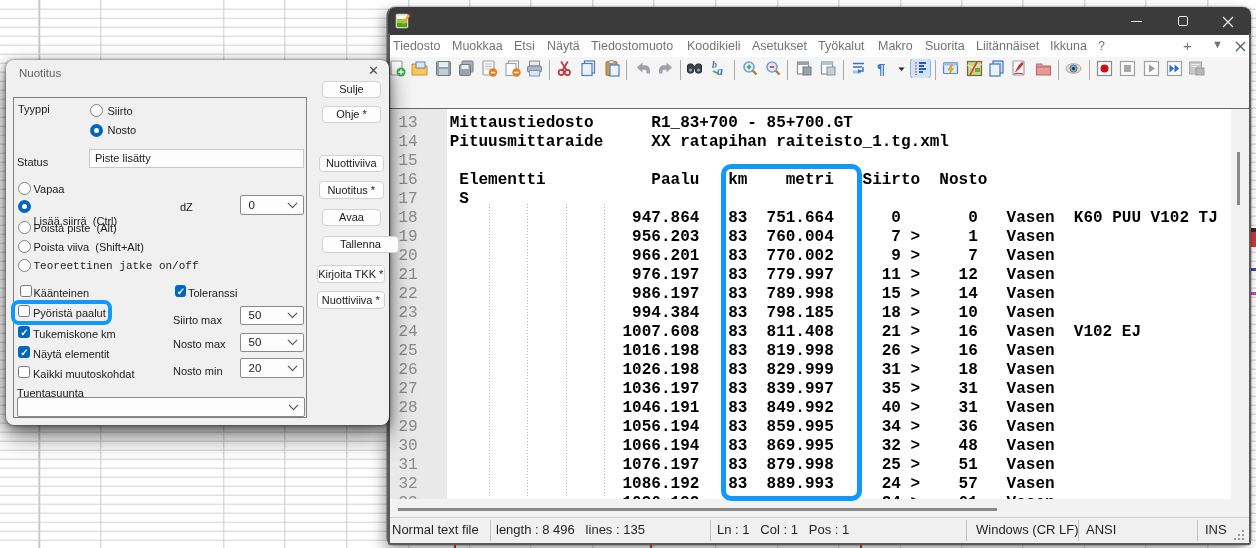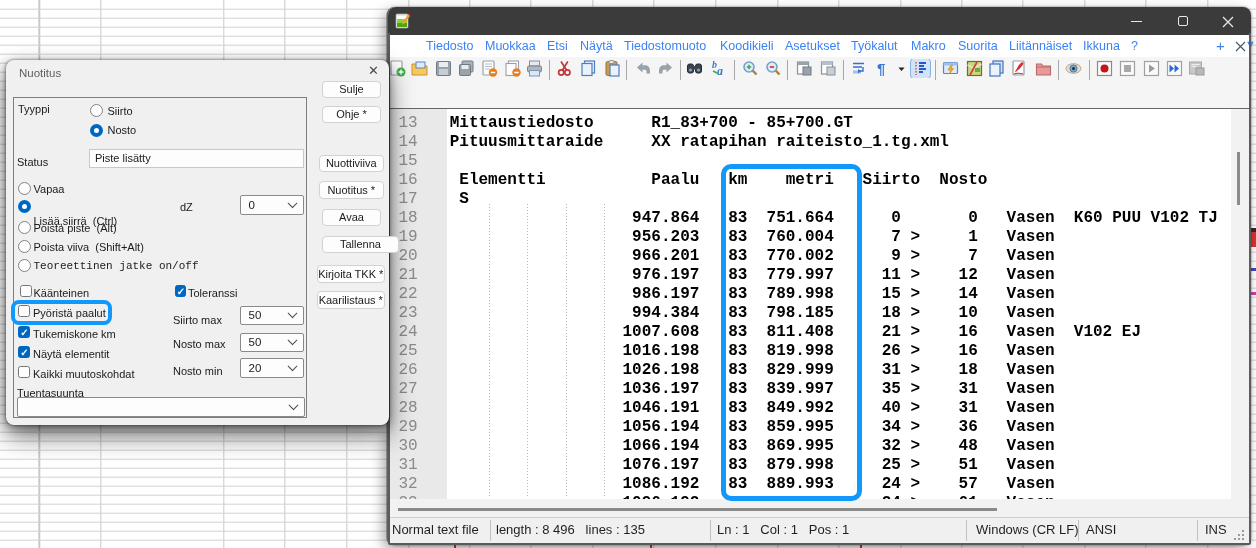--- a/index.html
+++ b/index.html
@@ -12,21 +12,21 @@
     repeating-linear-gradient(to right, transparent 0, transparent 60.5px, #c9c9c9 60.5px, #c9c9c9 61.5px);
   background-position: 0 0.7px, -21.7px 0;
 }
 .abs { position:absolute; }
 
 #npp { position:absolute; left:388px; top:7px; width:863px; height:538px; background:#f5f5f5;
   border-radius:8px 8px 7px 7px; box-shadow: -1.5px 0 0 rgba(85,85,85,0.85), -4px 5px 14px rgba(0,0,0,0.38), 0 0 2px rgba(60,60,60,0.8); }
 #titlebar { position:absolute; left:0; top:0; width:863px; height:28px; background:#3b3b3b; border-radius:8px 8px 0 0; }
 #titletext { position:absolute; left:27px; top:7px; font-size:12px; color:#f2f2f2; white-space:pre; letter-spacing:0px;}
 #menubar { position:absolute; left:0; top:28px; width:863px; height:22px; background:#ffffff; }
-.mi { position:absolute; top:4px; font-size:12.5px; color:#3b82f6; white-space:pre;margin-left:33px; }
+.mi { position:absolute; top:4px; font-size:12.5px; color:#737373; white-space:pre; }
 #toolbar { position:absolute; left:0; top:50px; width:863px; height:27px; background:#f5f5f5; }
 .tsep { position:absolute; top:3px; width:1px; height:20px; background:#a8a8a8; }
 .ticon { position:absolute; top:2px; }
 #tabbar { position:absolute; left:0; top:77px; width:863px; height:24px; background:#ececec; }
 #tab1 { position:absolute; left:0; top:0; width:219px; height:24px; background:#f7f7f7; border-right:1.5px solid #535353; }
 #taborange { position:absolute; left:0; top:0; width:219px; height:4px; background:#ffa032; }
 #tabtext { position:absolute; left:38px; top:6.5px; font-size:11px; letter-spacing:-0.45px; color:#232323; white-space:pre; }
 #editor { position:absolute; left:0; top:101px; width:861px; height:390.5px; background:#ffffff; border-top:1px solid #666; overflow:hidden; }
 #lnmargin { position:absolute; left:0; top:0; width:58.5px; height:390.5px; background:#e9e9e9; }
 #lnums { position:absolute; left:0; top:5.3px; width:29.7px; text-align:right;
@@ -443,15 +443,15 @@
         <div class="chev"></div>
       </div>
 
     <div class="dbtn" style="left:316px;top:20.5px;width:59px;height:17.5px;">Sulje</div>
     <div class="dbtn" style="left:316px;top:45.5px;width:59px;height:17.5px;">Ohje *</div>
     <div class="dbtn" style="left:313px;top:94.5px;width:64.5px;height:17.5px;text-align:center;">Nuottiviiva</div>
     <div class="dbtn" style="left:313px;top:121px;width:64.5px;height:17.5px;">Nuotitus *</div>
     <div class="dbtn" style="left:316px;top:148.5px;width:59px;height:17.5px;">Avaa</div>
     <div class="dbtn" style="left:316px;top:175.5px;width:77px;height:17.5px;">Tallenna</div>
     <div class="dbtn" style="left:310.5px;top:204.5px;width:68.5px;height:18px;">Kirjoita TKK *</div>
-    <div class="dbtn" style="left:310.5px;top:231px;width:68.5px;height:18px;">Kaarilistaus *</div>
+    <div class="dbtn" style="left:310.5px;top:231px;width:68.5px;height:18px;">Nuottiviiva *</div>
   </div>
 </div>
 
 </body></html>

